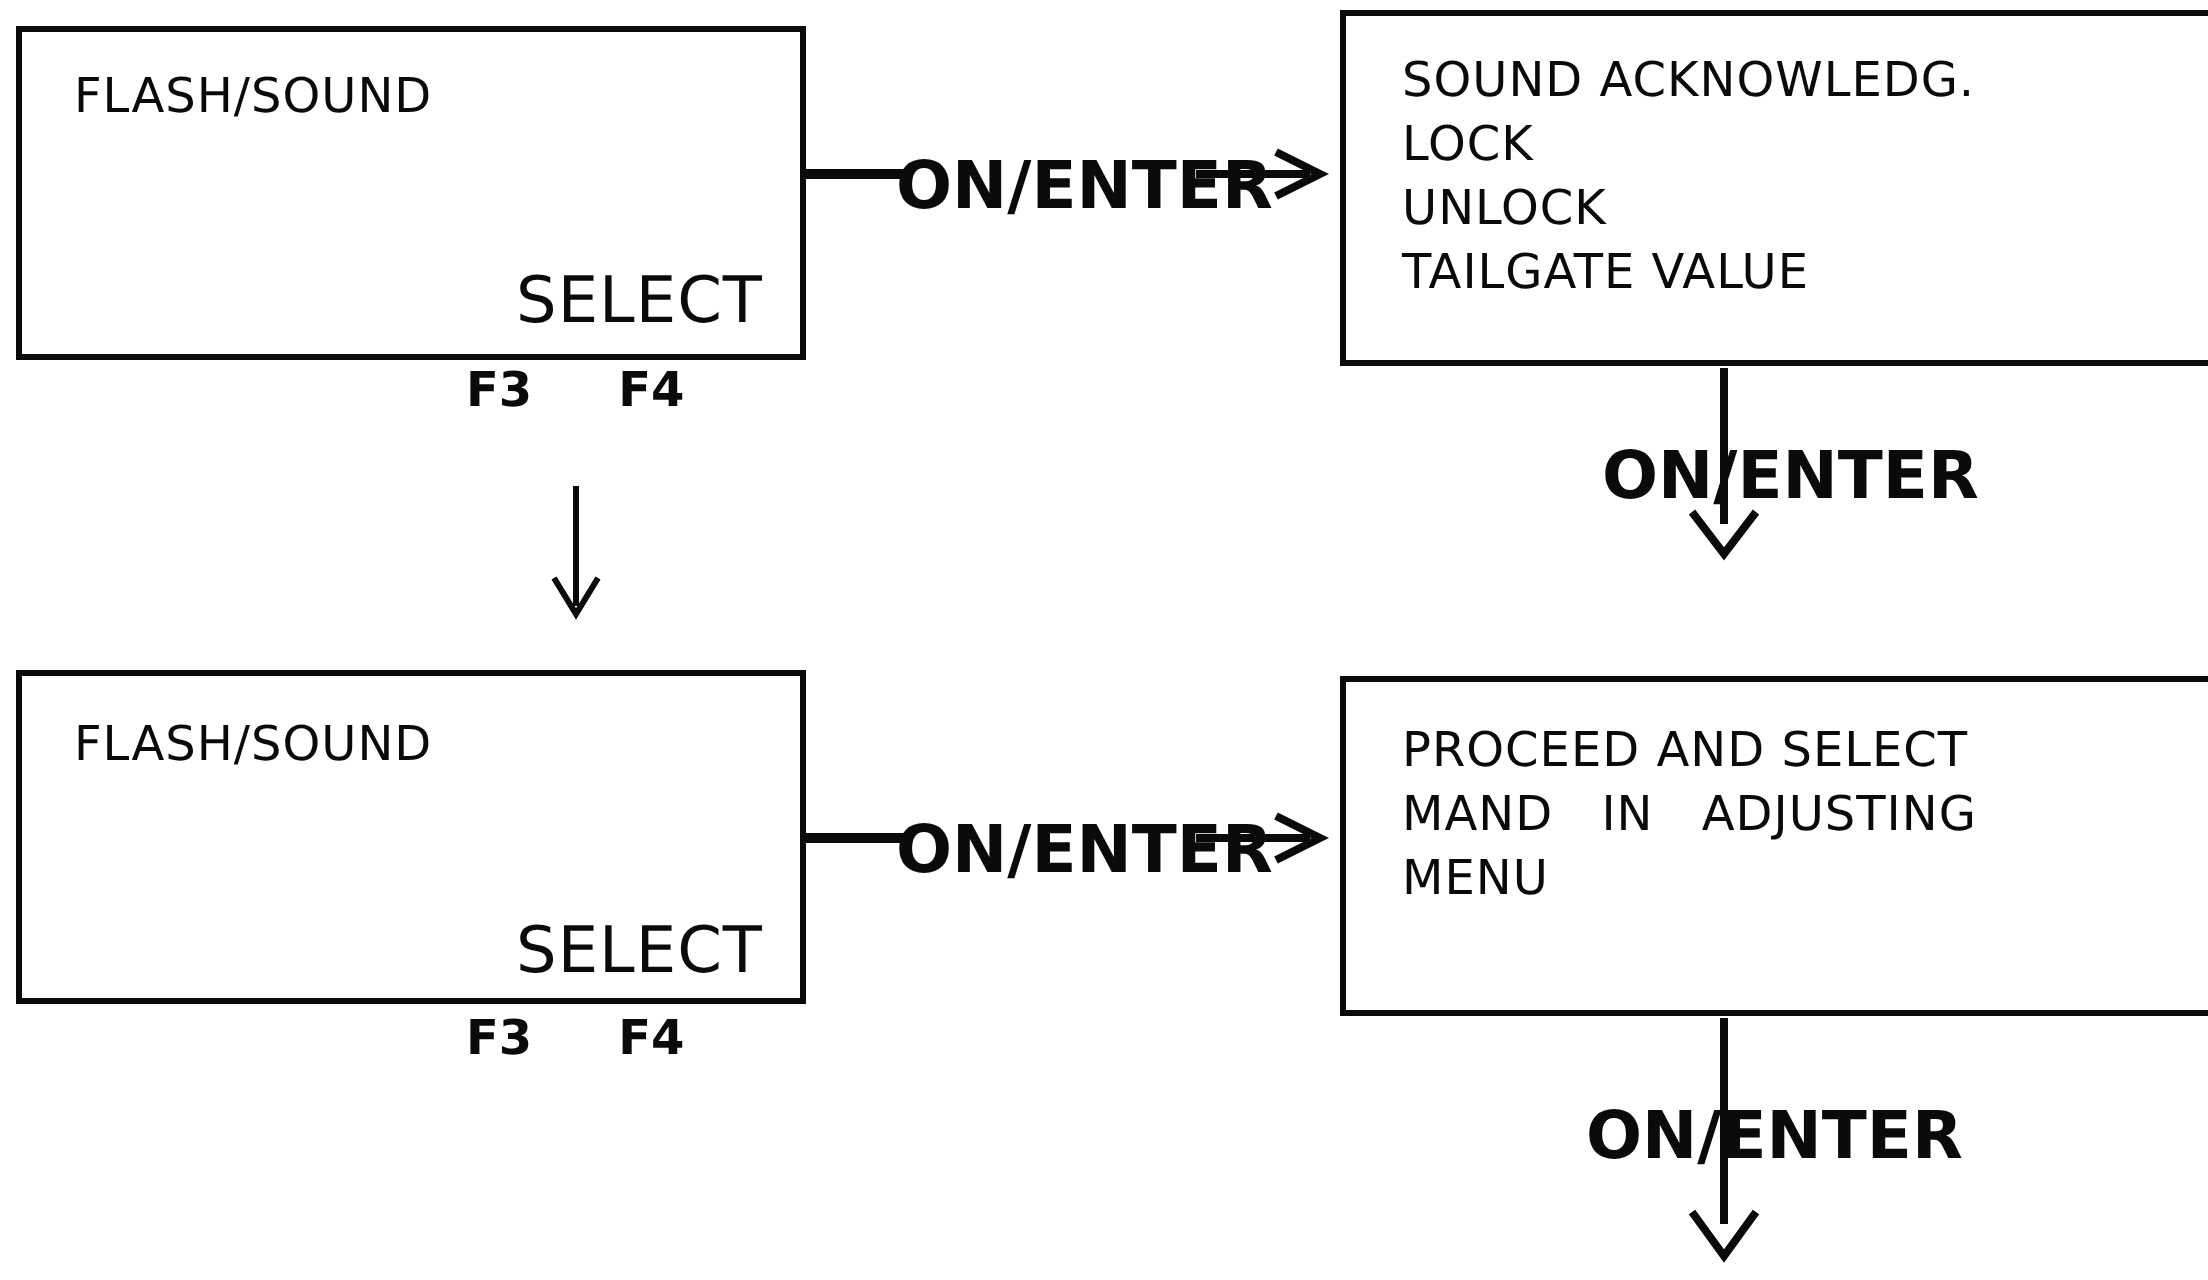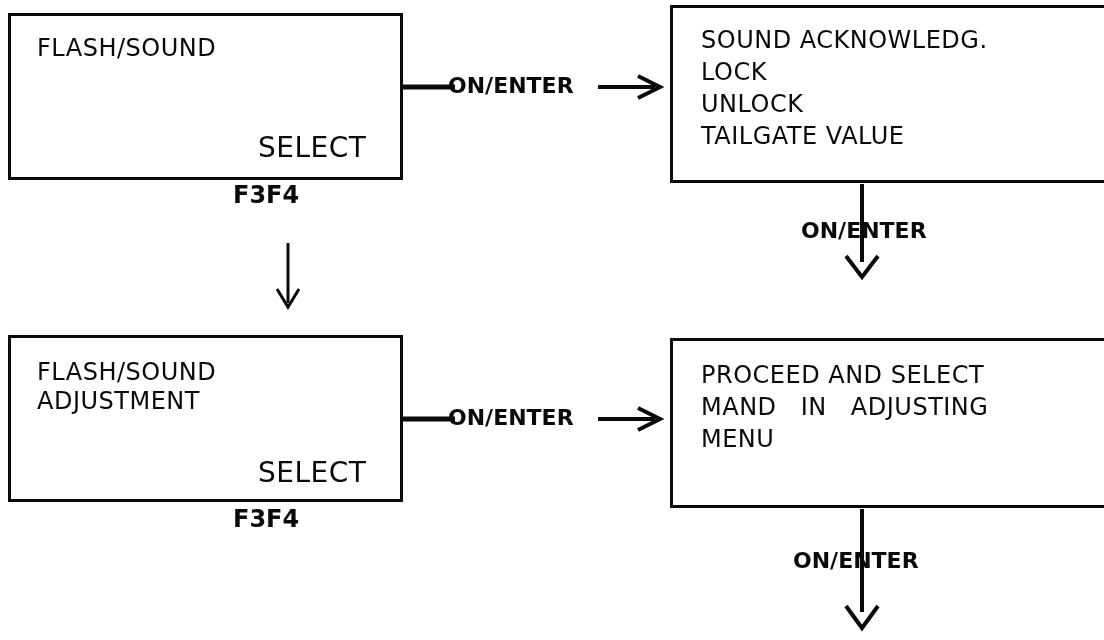--- a/index.html
+++ b/index.html
@@ -29,34 +29,35 @@
     white-space: nowrap;
   }
   .rbox .box-line {
     line-height: 32px;
   }
   .justify-line {
     word-spacing: 16px;
   }
   .select-label {
     position: absolute;
-    font-size: 28px;
+    font-size: 32px;
     letter-spacing: 0.5px;
     text-align: center;
   }
   .fkeys {
     position: absolute;
     display: flex;
+    gap: 43px;
     font-size: 24px;
     font-weight: 700;
     font-family: "DejaVu Sans", sans-serif;
   }
   .connector-label {
     position: absolute;
-    font-size: 22px;
+    font-size: 33px;
     font-weight: 700;
     letter-spacing: 0px;
     white-space: nowrap;
     font-family: "DejaVu Sans", sans-serif;
   }
   #arrow-overlay {
     position: absolute;
     left: 0;
     top: 0;
     pointer-events: none;
@@ -83,21 +84,20 @@
 
   <div class="flowbox rbox pad-tr" style="left:670px; top:5px; width:450px; height:178px;">
     <div class="box-line">SOUND ACKNOWLEDG.</div>
     <div class="box-line">LOCK</div>
     <div class="box-line">UNLOCK</div>
     <div class="box-line">TAILGATE VALUE</div>
   </div>
 
   <div class="flowbox pad-bl" style="left:8px; top:335px; width:395px; height:167px;">
     <div class="box-line">FLASH/SOUND</div>
-    <div class="box-line">ADJUSTMENT</div>
     <div class="select-label" style="left:247px; top:118px;">SELECT</div>
   </div>
 
   <div class="fkeys" style="left:233px; top:505px;">
     <span>F3</span>
     <span>F4</span>
   </div>
 
   <div class="flowbox rbox pad-br" style="left:670px; top:338px; width:448px; height:170px;">
     <div class="box-line">PROCEED AND SELECT</div>

